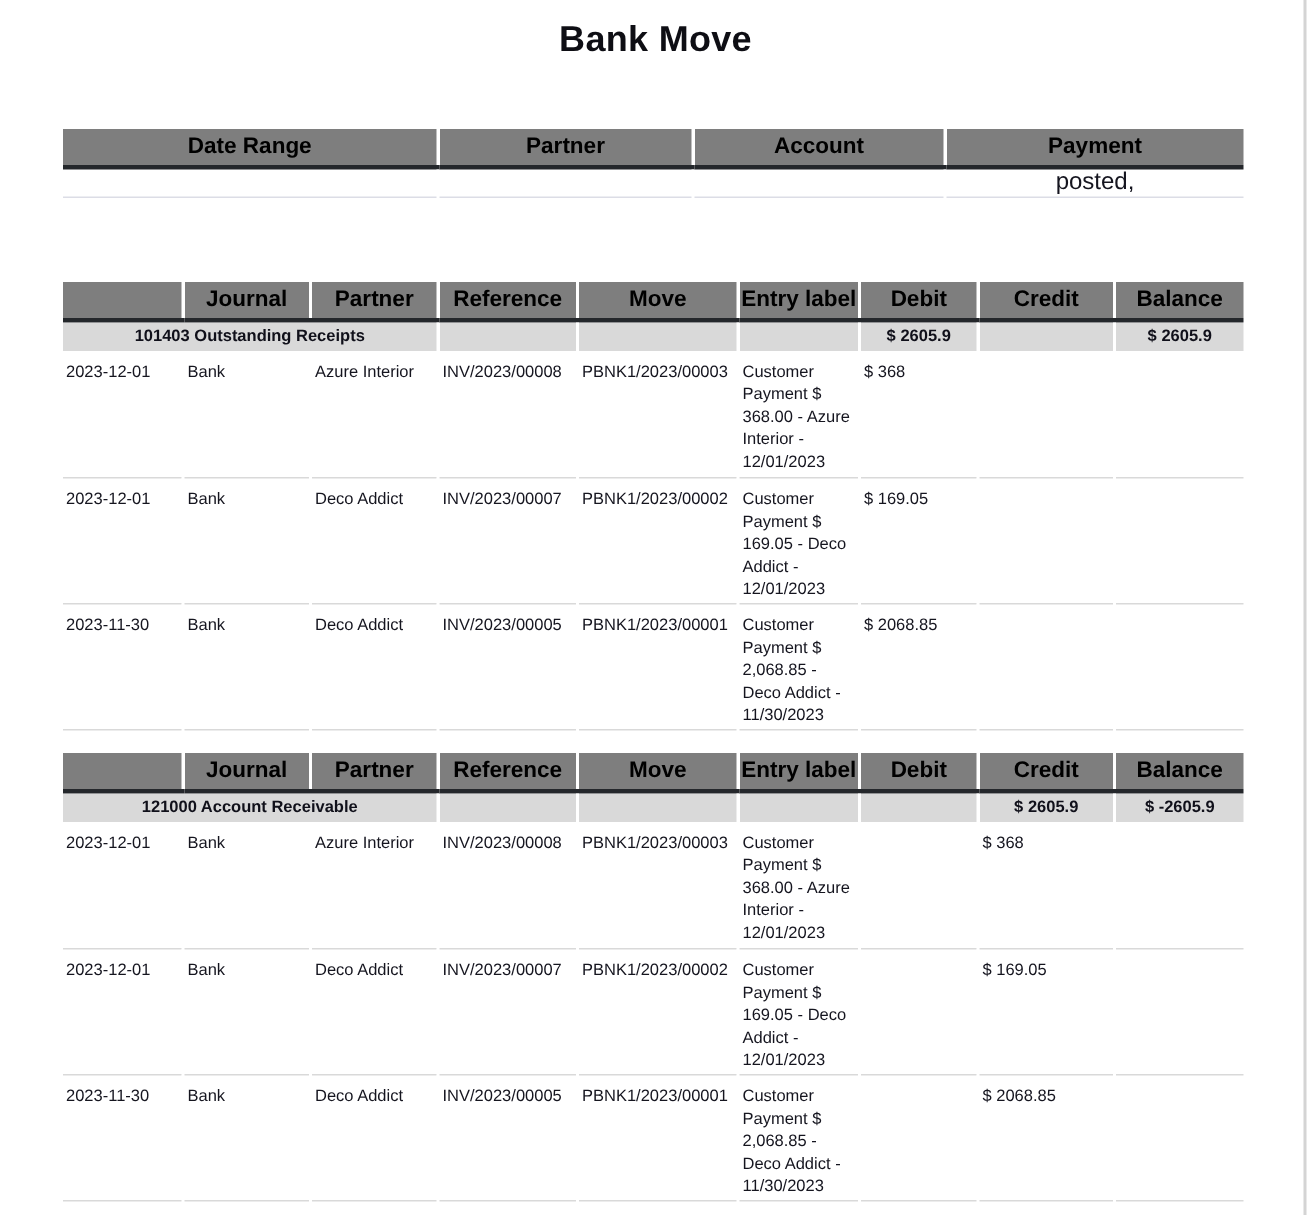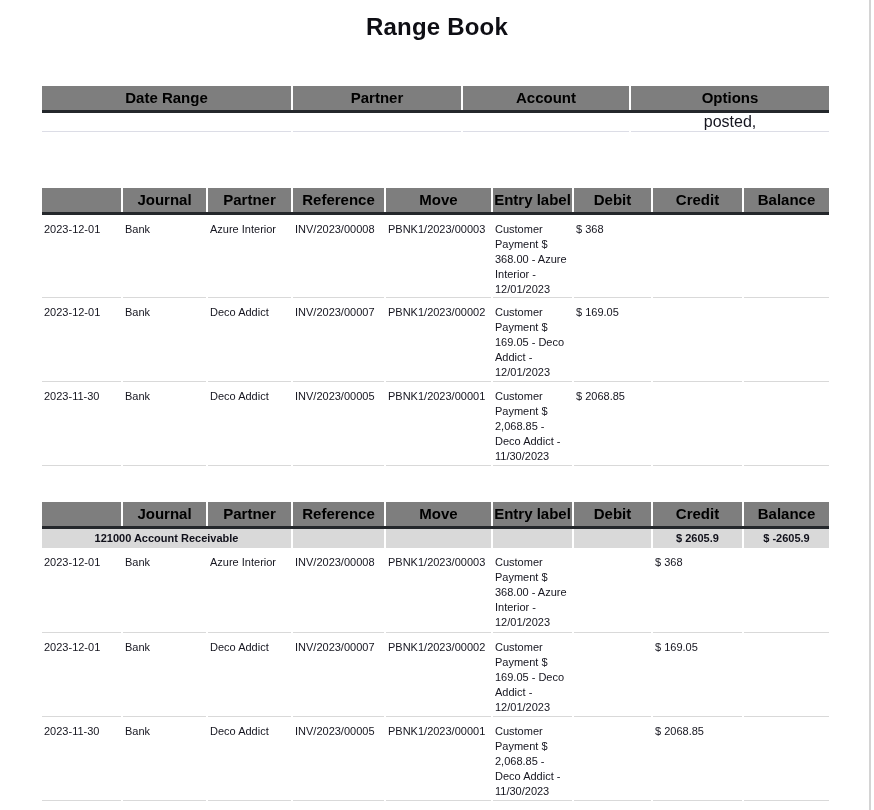--- a/index.html
+++ b/index.html
@@ -95,35 +95,35 @@
     border-bottom: 1px solid #d9d9d9;
     border-left: 2px solid #ffffff;
   }
   .cell:first-child { border-left: none; }
 </style>
 </head>
 <body>
 
 <div class="page">
 
-  <div class="report-title">Range Book</div>
+  <div class="report-title">Bank Move</div>
 
   <table id="filter-table" class="rpt">
     <colgroup>
         <col style="width:250px">
         <col style="width:170px">
         <col style="width:168px">
         <col style="width:199px">
       </colgroup>
     <tbody>
         <tr>
       <th class="hdr">Date Range</th>
       <th class="hdr">Partner</th>
       <th class="hdr">Account</th>
-      <th class="hdr">Options</th>
+      <th class="hdr">Payment</th>
     </tr>
     <tr>
       <td class="filter-val"></td>
       <td class="filter-val"></td>
       <td class="filter-val"></td>
       <td class="filter-val">posted,</td>
     </tr>
   </tbody>
     </table>
 
@@ -145,20 +145,29 @@
       <th class="hdr">Journal</th>
       <th class="hdr">Partner</th>
       <th class="hdr">Reference</th>
       <th class="hdr">Move</th>
       <th class="hdr">Entry label</th>
       <th class="hdr">Debit</th>
       <th class="hdr">Credit</th>
       <th class="hdr">Balance</th>
     </tr>
     <tr>
+      <td class="section-cell" colspan="3">101403 Outstanding Receipts</td>
+      <td class="section-cell"></td>
+      <td class="section-cell"></td>
+      <td class="section-cell"></td>
+      <td class="section-cell">$ 2605.9</td>
+      <td class="section-cell"></td>
+      <td class="section-cell">$ 2605.9</td>
+    </tr>
+    <tr>
       <td class="cell">2023-12-01</td>
       <td class="cell">Bank</td>
       <td class="cell">Azure Interior</td>
       <td class="cell">INV/2023/00008</td>
       <td class="cell">PBNK1/2023/00003</td>
       <td class="cell">Customer Payment $ 368.00 - Azure Interior - 12/01/2023</td>
       <td class="cell">$ 368</td>
       <td class="cell"></td>
       <td class="cell"></td>
     </tr>

